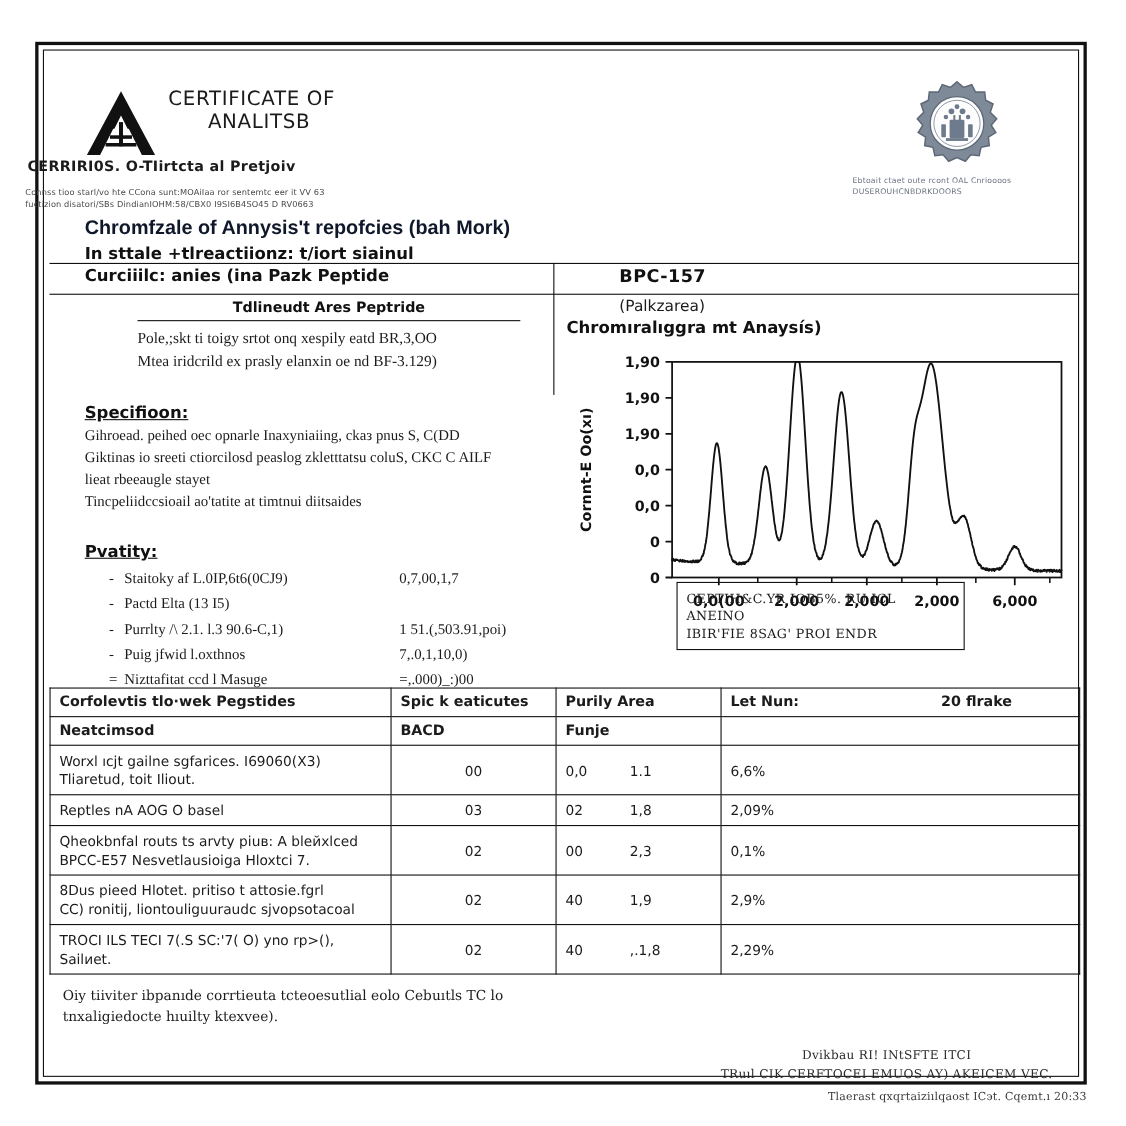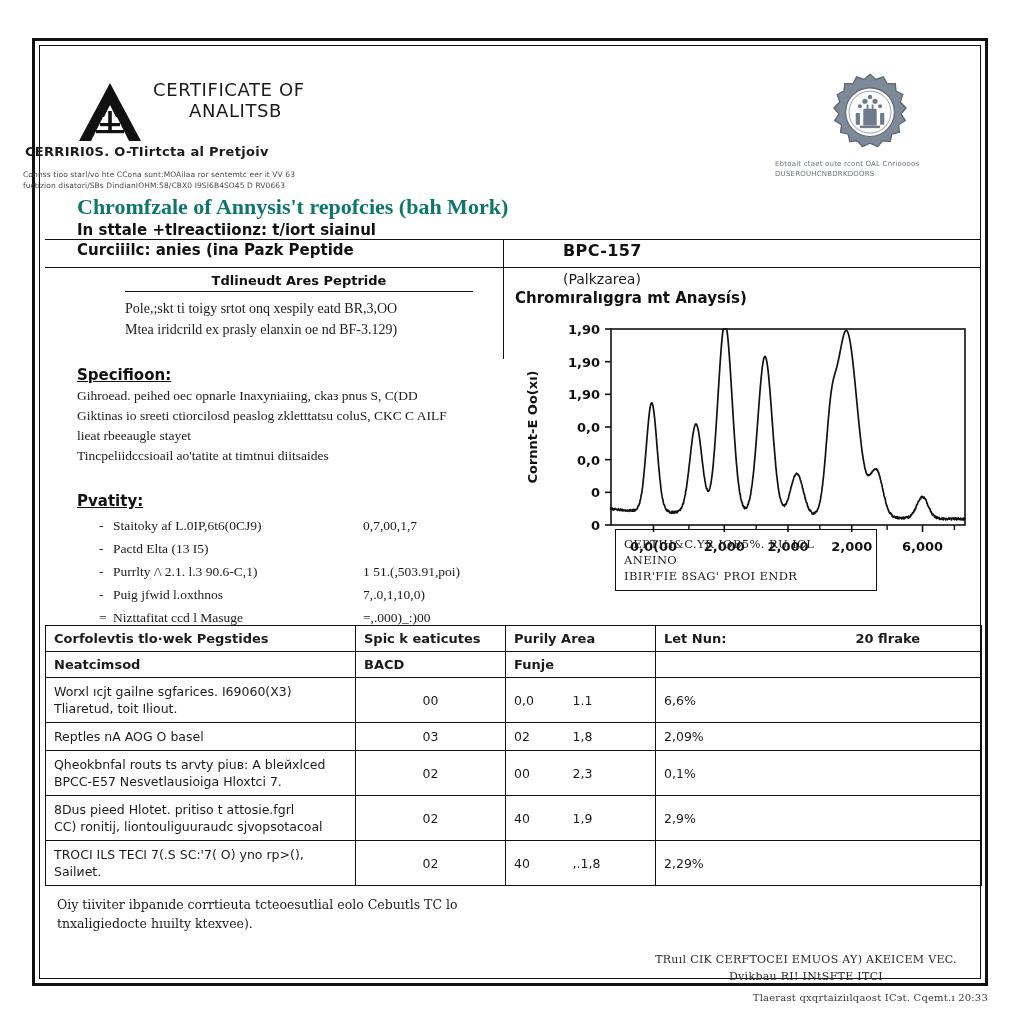--- a/index.html
+++ b/index.html
@@ -107,25 +107,25 @@
     letter-spacing: 0.2px;
   }
 
   
   .title-area {
     position: absolute;
     left: 42px; top: 142px;
     width: 880px;
   }
   .doc-title {
-    font-family: Liberation Serif, serif;
-    font-size: 22px;
+    font-family: Liberation Sans, sans-serif;
+    font-size: 18px;
     font-weight: bold;
     line-height: 24px;
-    color: #0f766e;
+    color: #0f172a;
   }
   .doc-subtitle {
     font-family: "DejaVu Sans", "Liberation Sans", sans-serif;
     font-size: 15px;
     font-weight: bold;
     line-height: 23px;
     color: #111;
   }
 
   
@@ -591,19 +591,19 @@
         </tbody>
       </table>
     </div>
 
     <div class="footnote">
       <div>Oiy tiiviter ibpanıde corrtieuta tcteoesutlial eolo Cebuıtls TC lo</div>
       <div>tnxaligiedocte hıuilty ktexvee).</div>
     </div>
 
     <div class="sign-block">
+      <div>Dvikbau RI! INtSFTE ITCI</div>
       <div>TRuıl CIK CERFTOCEI EMUOS AY) AKEICEM VEC.</div>
-      <div>Dvikbau RI! INtSFTE ITCI</div>
     </div>
   </div>
 </div>
 
 <div class="page-footer">Tlaerast qxqrtaiziılqaost ICэt. Cqemt.ı 20:33</div>
 
 </body></html>

